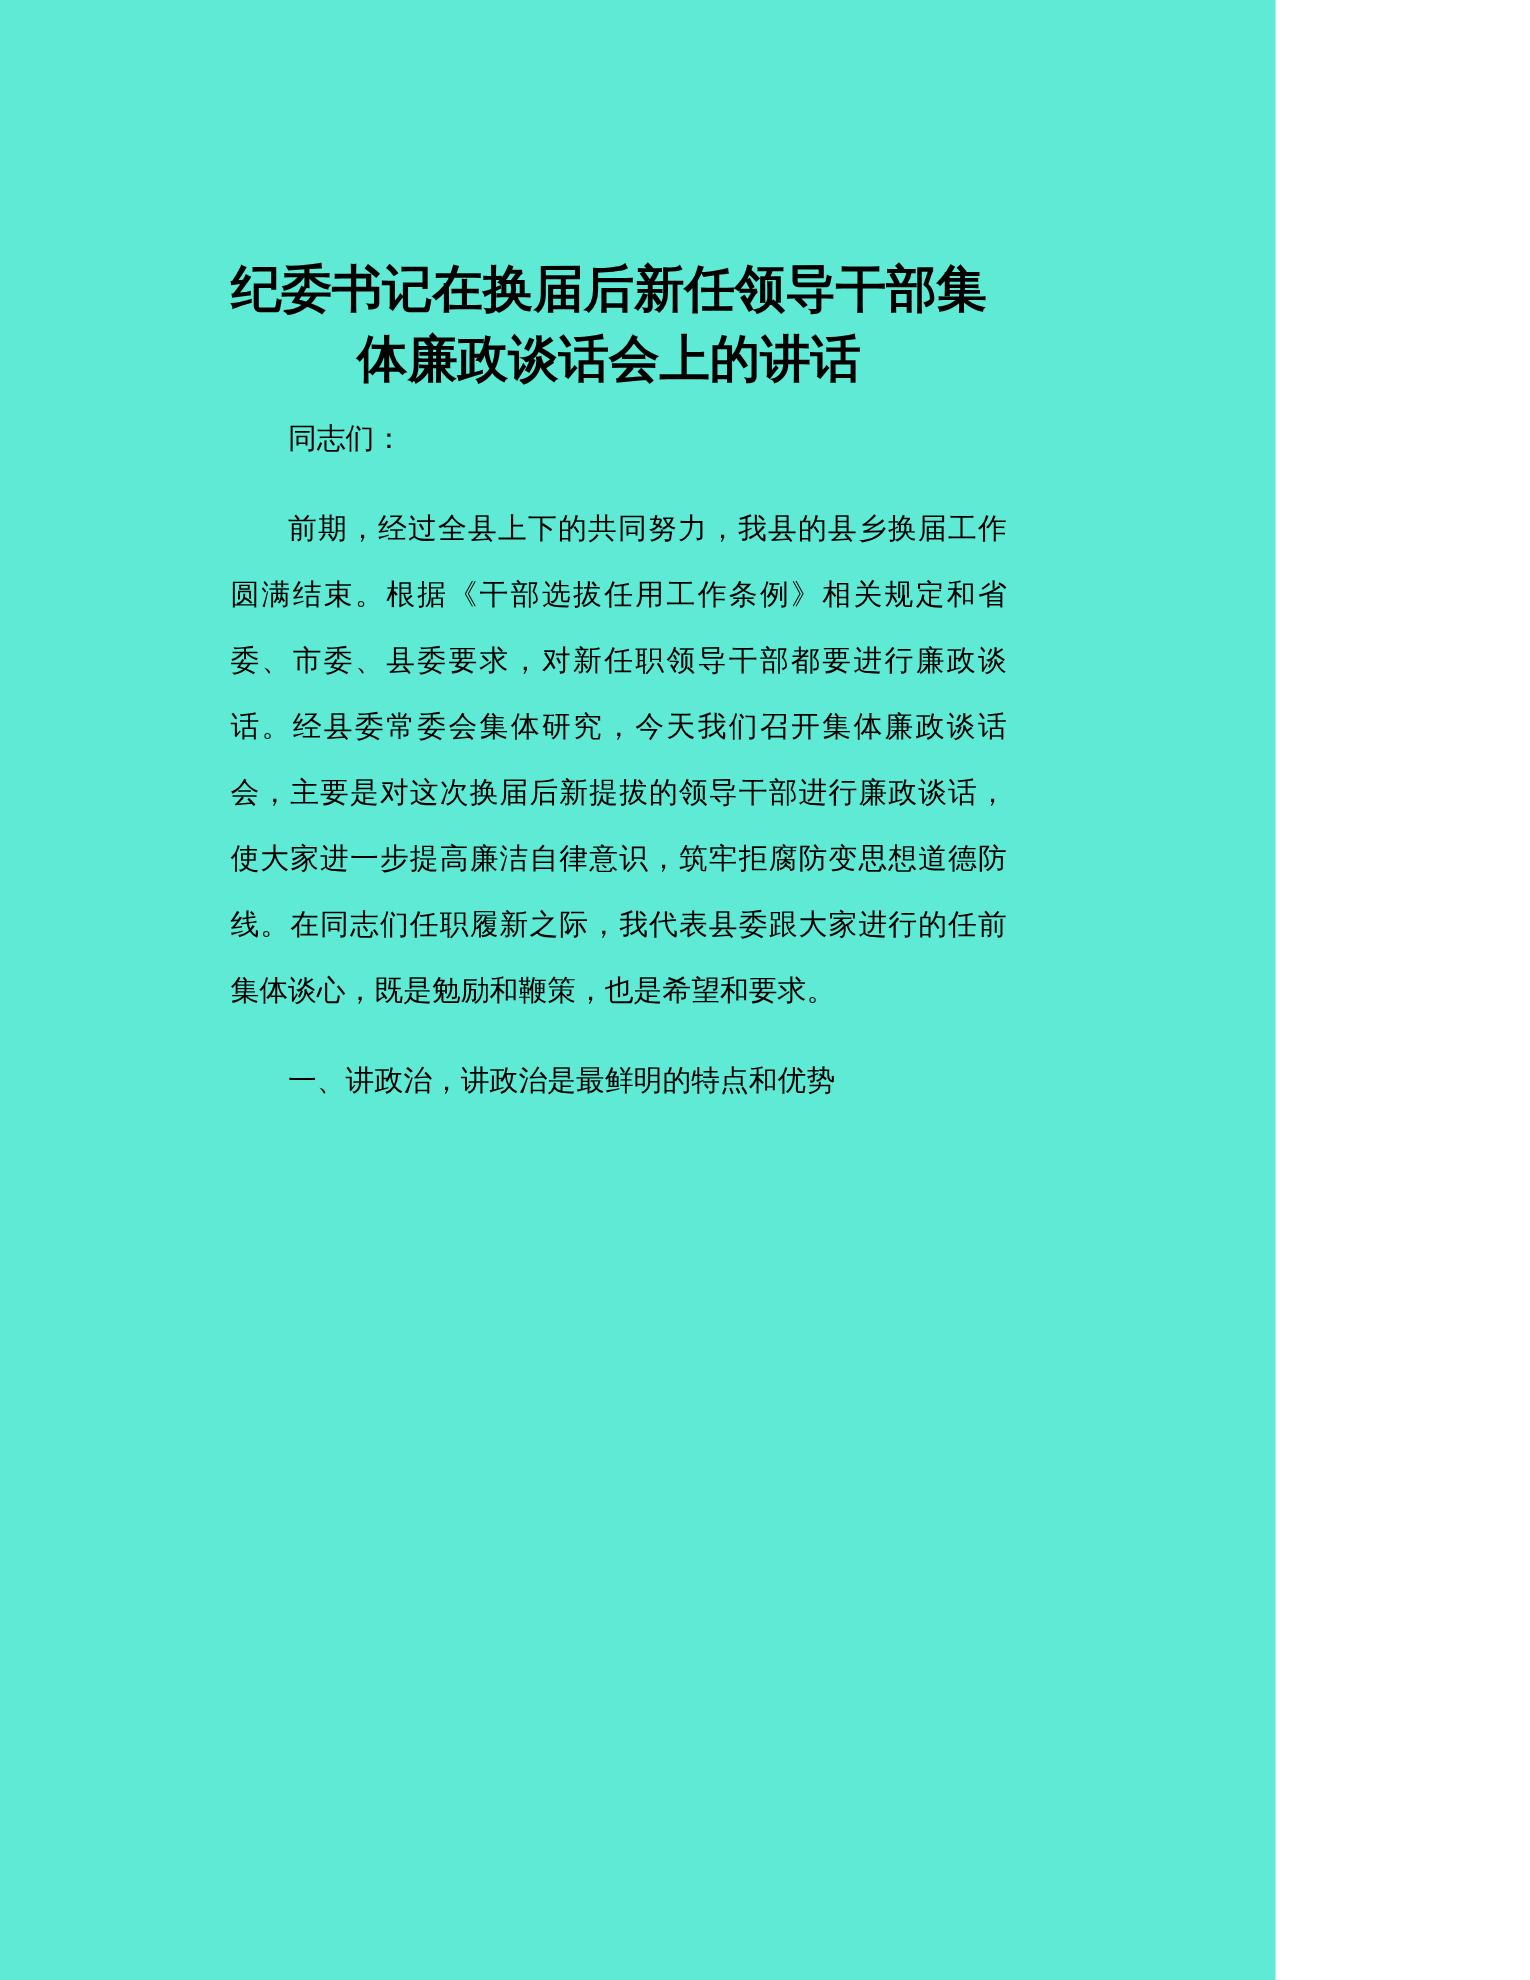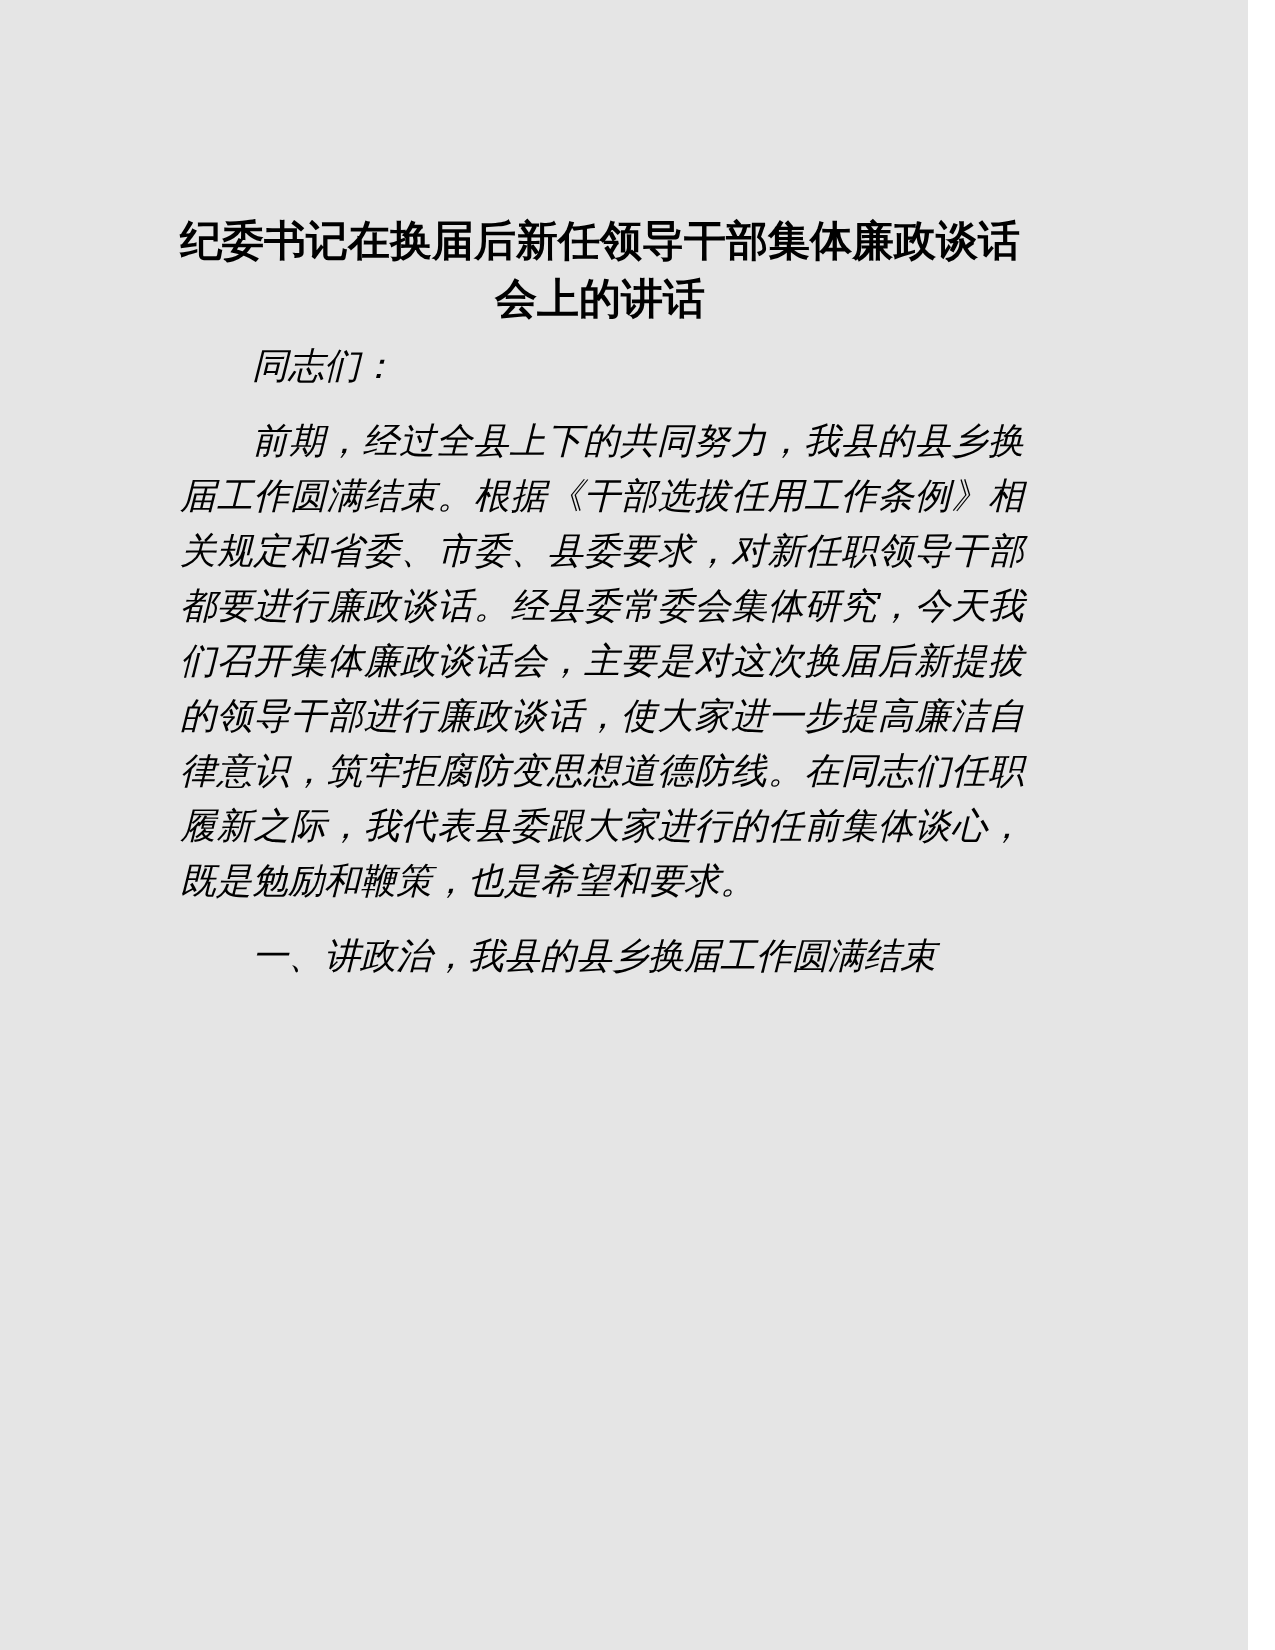--- a/index.html
+++ b/index.html
@@ -9,58 +9,57 @@
   }
   body {
     width: 1275px;
     height: 1650px;
     font-family: "Liberation Sans", sans-serif;
     color: #000000;
     overflow: hidden;
   }
   .page {
     box-sizing: border-box;
-    width: 1248px;
+    width: 1063px;
     height: 1650px;
-    background: #e5e5e5;
+    background: #5eead4;
     padding: 212px 224px 0 176px;
   }
   .doc-title {
     font-size: 42px;
     font-weight: bold;
     line-height: 58px;
     text-align: center;
     margin: 0 0 10px 0;
     letter-spacing: 0;
   }
   .para {
-    font-size: 36px;
+    font-size: 24px;
     line-height: 55px;
     text-align: justify;
     text-indent: 2em;
-    margin: 0 0 20px 4px;
+    margin: 0 0 20px 16px;
     word-break: break-all;
     font-weight: normal;
-    font-style: italic;
   }
   .salutation {
     text-align: left;
   }
   .section-heading {
     text-align: left;
   }
 </style>
 </head>
 <body>
 
 <div class="page">
 
   <h1 class="doc-title">纪委书记在换届后新任领导干部集体廉政谈话会上的讲话</h1>
 
   <p class="para salutation">同志们：</p>
 
   <p class="para">前期，经过全县上下的共同努力，我县的县乡换届工作圆满结束。根据《干部选拔任用工作条例》相关规定和省委、市委、县委要求，对新任职领导干部都要进行廉政谈话。经县委常委会集体研究，今天我们召开集体廉政谈话会，主要是对这次换届后新提拔的领导干部进行廉政谈话，使大家进一步提高廉洁自律意识，筑牢拒腐防变思想道德防线。在同志们任职履新之际，我代表县委跟大家进行的任前集体谈心，既是勉励和鞭策，也是希望和要求。</p>
 
 
-  <p class="para section-heading">一、讲政治，我县的县乡换届工作圆满结束</p>
+  <p class="para section-heading">一、讲政治，讲政治是最鲜明的特点和优势</p>
 
 
 </div>
 
 </body></html>

